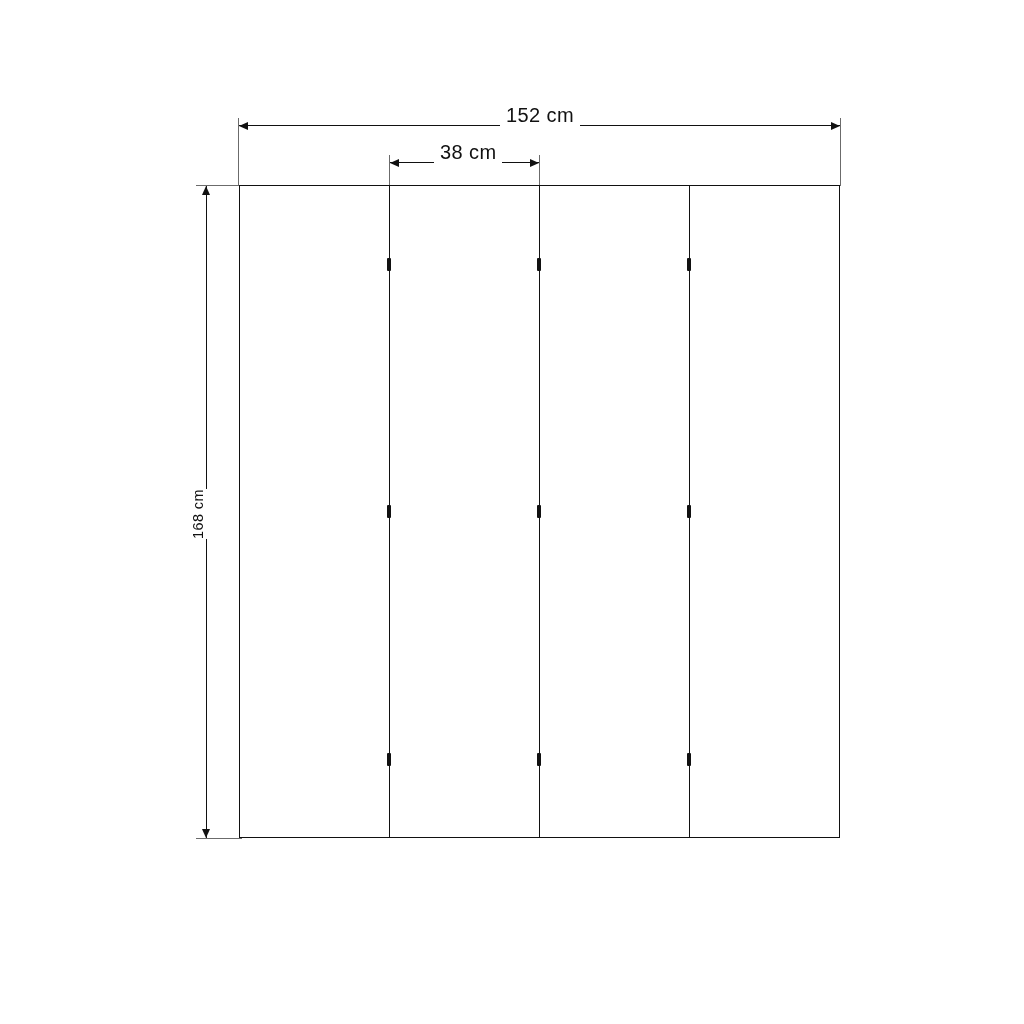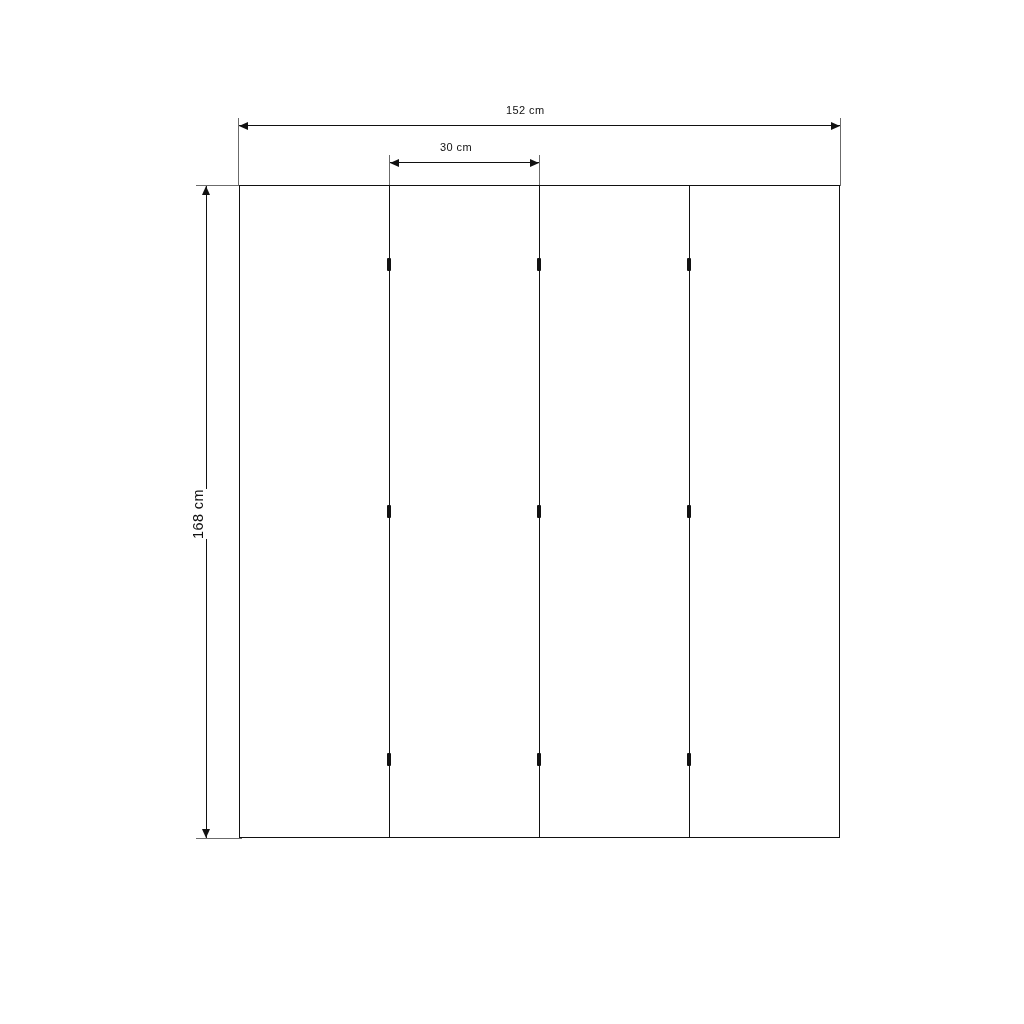--- a/index.html
+++ b/index.html
@@ -77,21 +77,21 @@
     border-bottom: 9px solid #111111;
   }
   .arrow-down {
     border-left: 4px solid transparent;
     border-right: 4px solid transparent;
     border-top: 9px solid #111111;
   }
 
   .dim-label {
     position: absolute;
-    font-size: 11px;
+    font-size: 20px;
     letter-spacing: 0.4px;
     color: #111111;
     background: #ffffff;
     padding: 0 6px;
     white-space: nowrap;
   }
   .dim-label-vertical {
     position: absolute;
     font-size: 14.5px;
     letter-spacing: 0.4px;
@@ -115,21 +115,21 @@
   <div class="arrow arrow-left" style="left:239px; top:121.5px;"></div>
   <div class="arrow arrow-right" style="left:831px; top:121.5px;"></div>
   <div class="dim-label" style="left:500px; top:104px;">152 cm</div>
 
   <div class="ext-line" style="left:389px; top:155px; height:32px;"></div>
   <div class="ext-line" style="left:539px; top:155px; height:32px;"></div>
 
   <div class="dim-line dim-h" style="left:390px; top:162px; width:149px;"></div>
   <div class="arrow arrow-left" style="left:390px; top:158.5px;"></div>
   <div class="arrow arrow-right" style="left:530px; top:158.5px;"></div>
-  <div class="dim-label" style="left:434px; top:141px;">30 cm</div>
+  <div class="dim-label" style="left:434px; top:141px;">38 cm</div>
 
   <div class="ext-line-h" style="left:196px; top:185px; width:46px;"></div>
   <div class="ext-line-h" style="left:196px; top:838px; width:46px;"></div>
 
   <div class="dim-line dim-v" style="left:206px; top:186px; height:652px;"></div>
   <div class="arrow arrow-up" style="left:202px; top:186px;"></div>
   <div class="arrow arrow-down" style="left:202px; top:829px;"></div>
   <div class="dim-label-vertical" style="left:173px; top:500px;">168 cm</div>
 
   <div class="panel" style="left:239px; top:185px; width:151px; height:653px;"></div>

